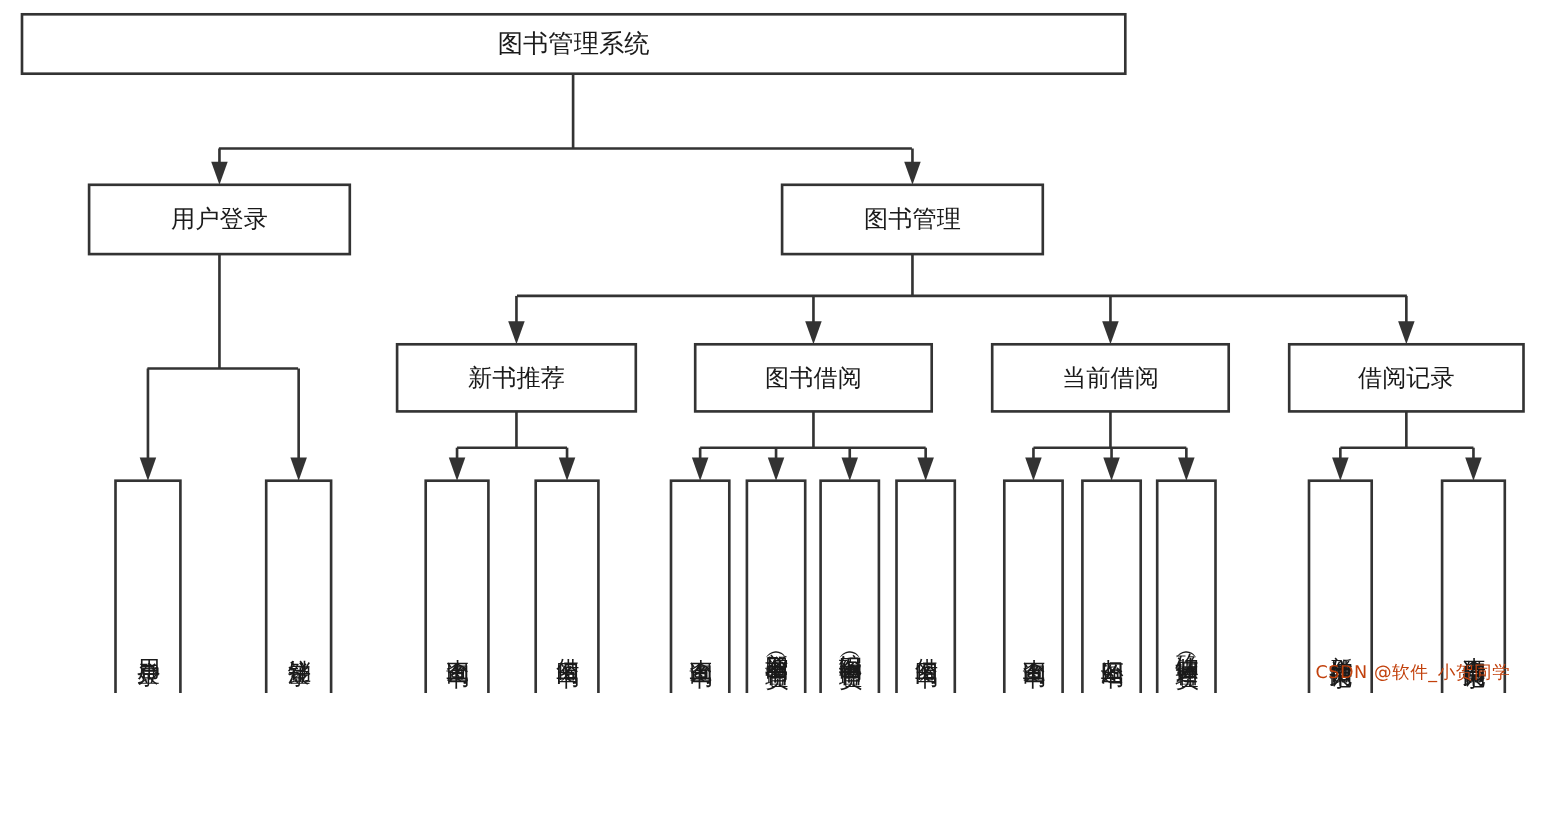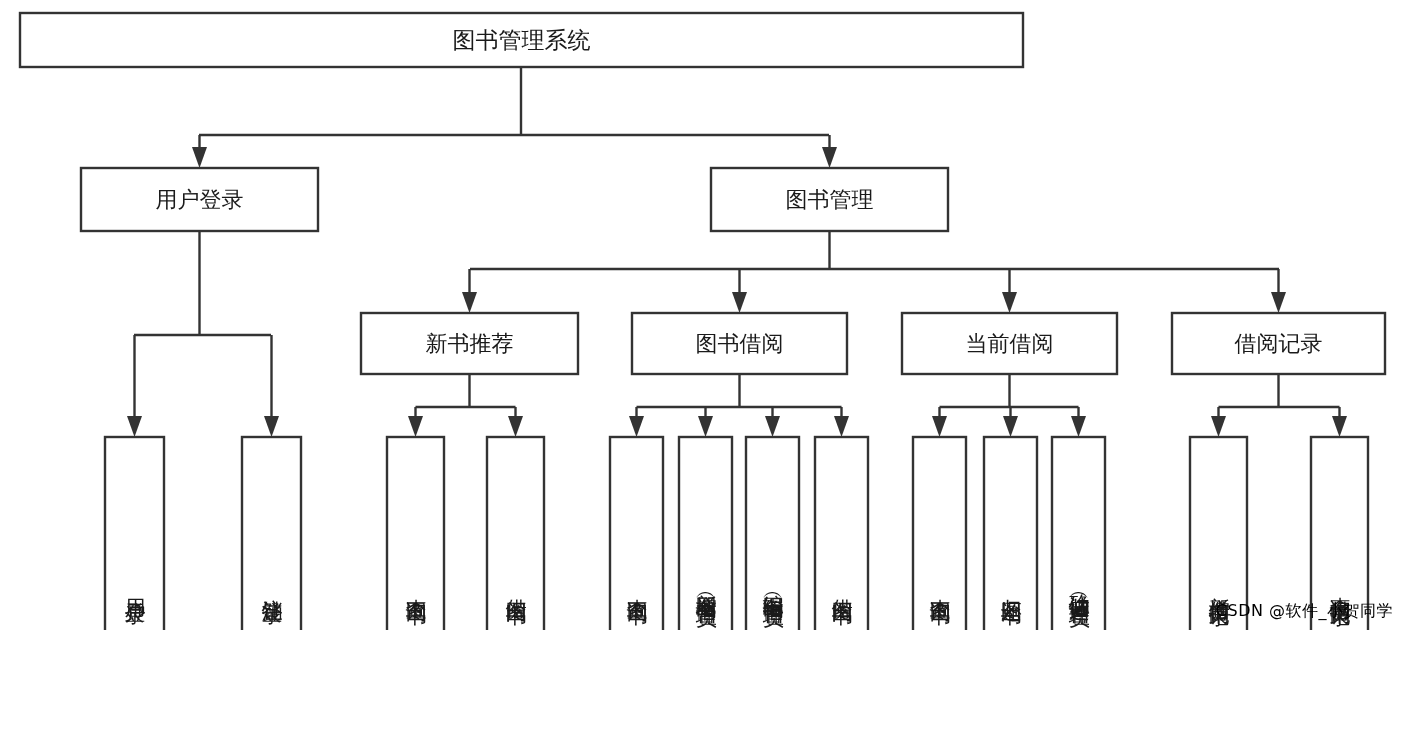--- a/index.html
+++ b/index.html
@@ -69,25 +69,25 @@
     font-family: "DejaVu Sans", "Liberation Sans", sans-serif;
     font-size: 21px;
     line-height: 1.12;
     letter-spacing: 2px;
     color: #1a1a1a;
     white-space: nowrap;
     text-align: center;
   }
   .watermark {
     position: absolute;
-    right: 12px;
+    right: 32px;
     bottom: 8px;
     font-family: "DejaVu Sans", "Liberation Sans", sans-serif;
     font-size: 16px;
-    color: #000000;
+    color: #c2410c;
     letter-spacing: 0.5px;
     white-space: nowrap;
     user-select: none;
     margin-left: 44px;
   }
 </style>
 </head>
 <body>
 
 <div id="diagram-root">

